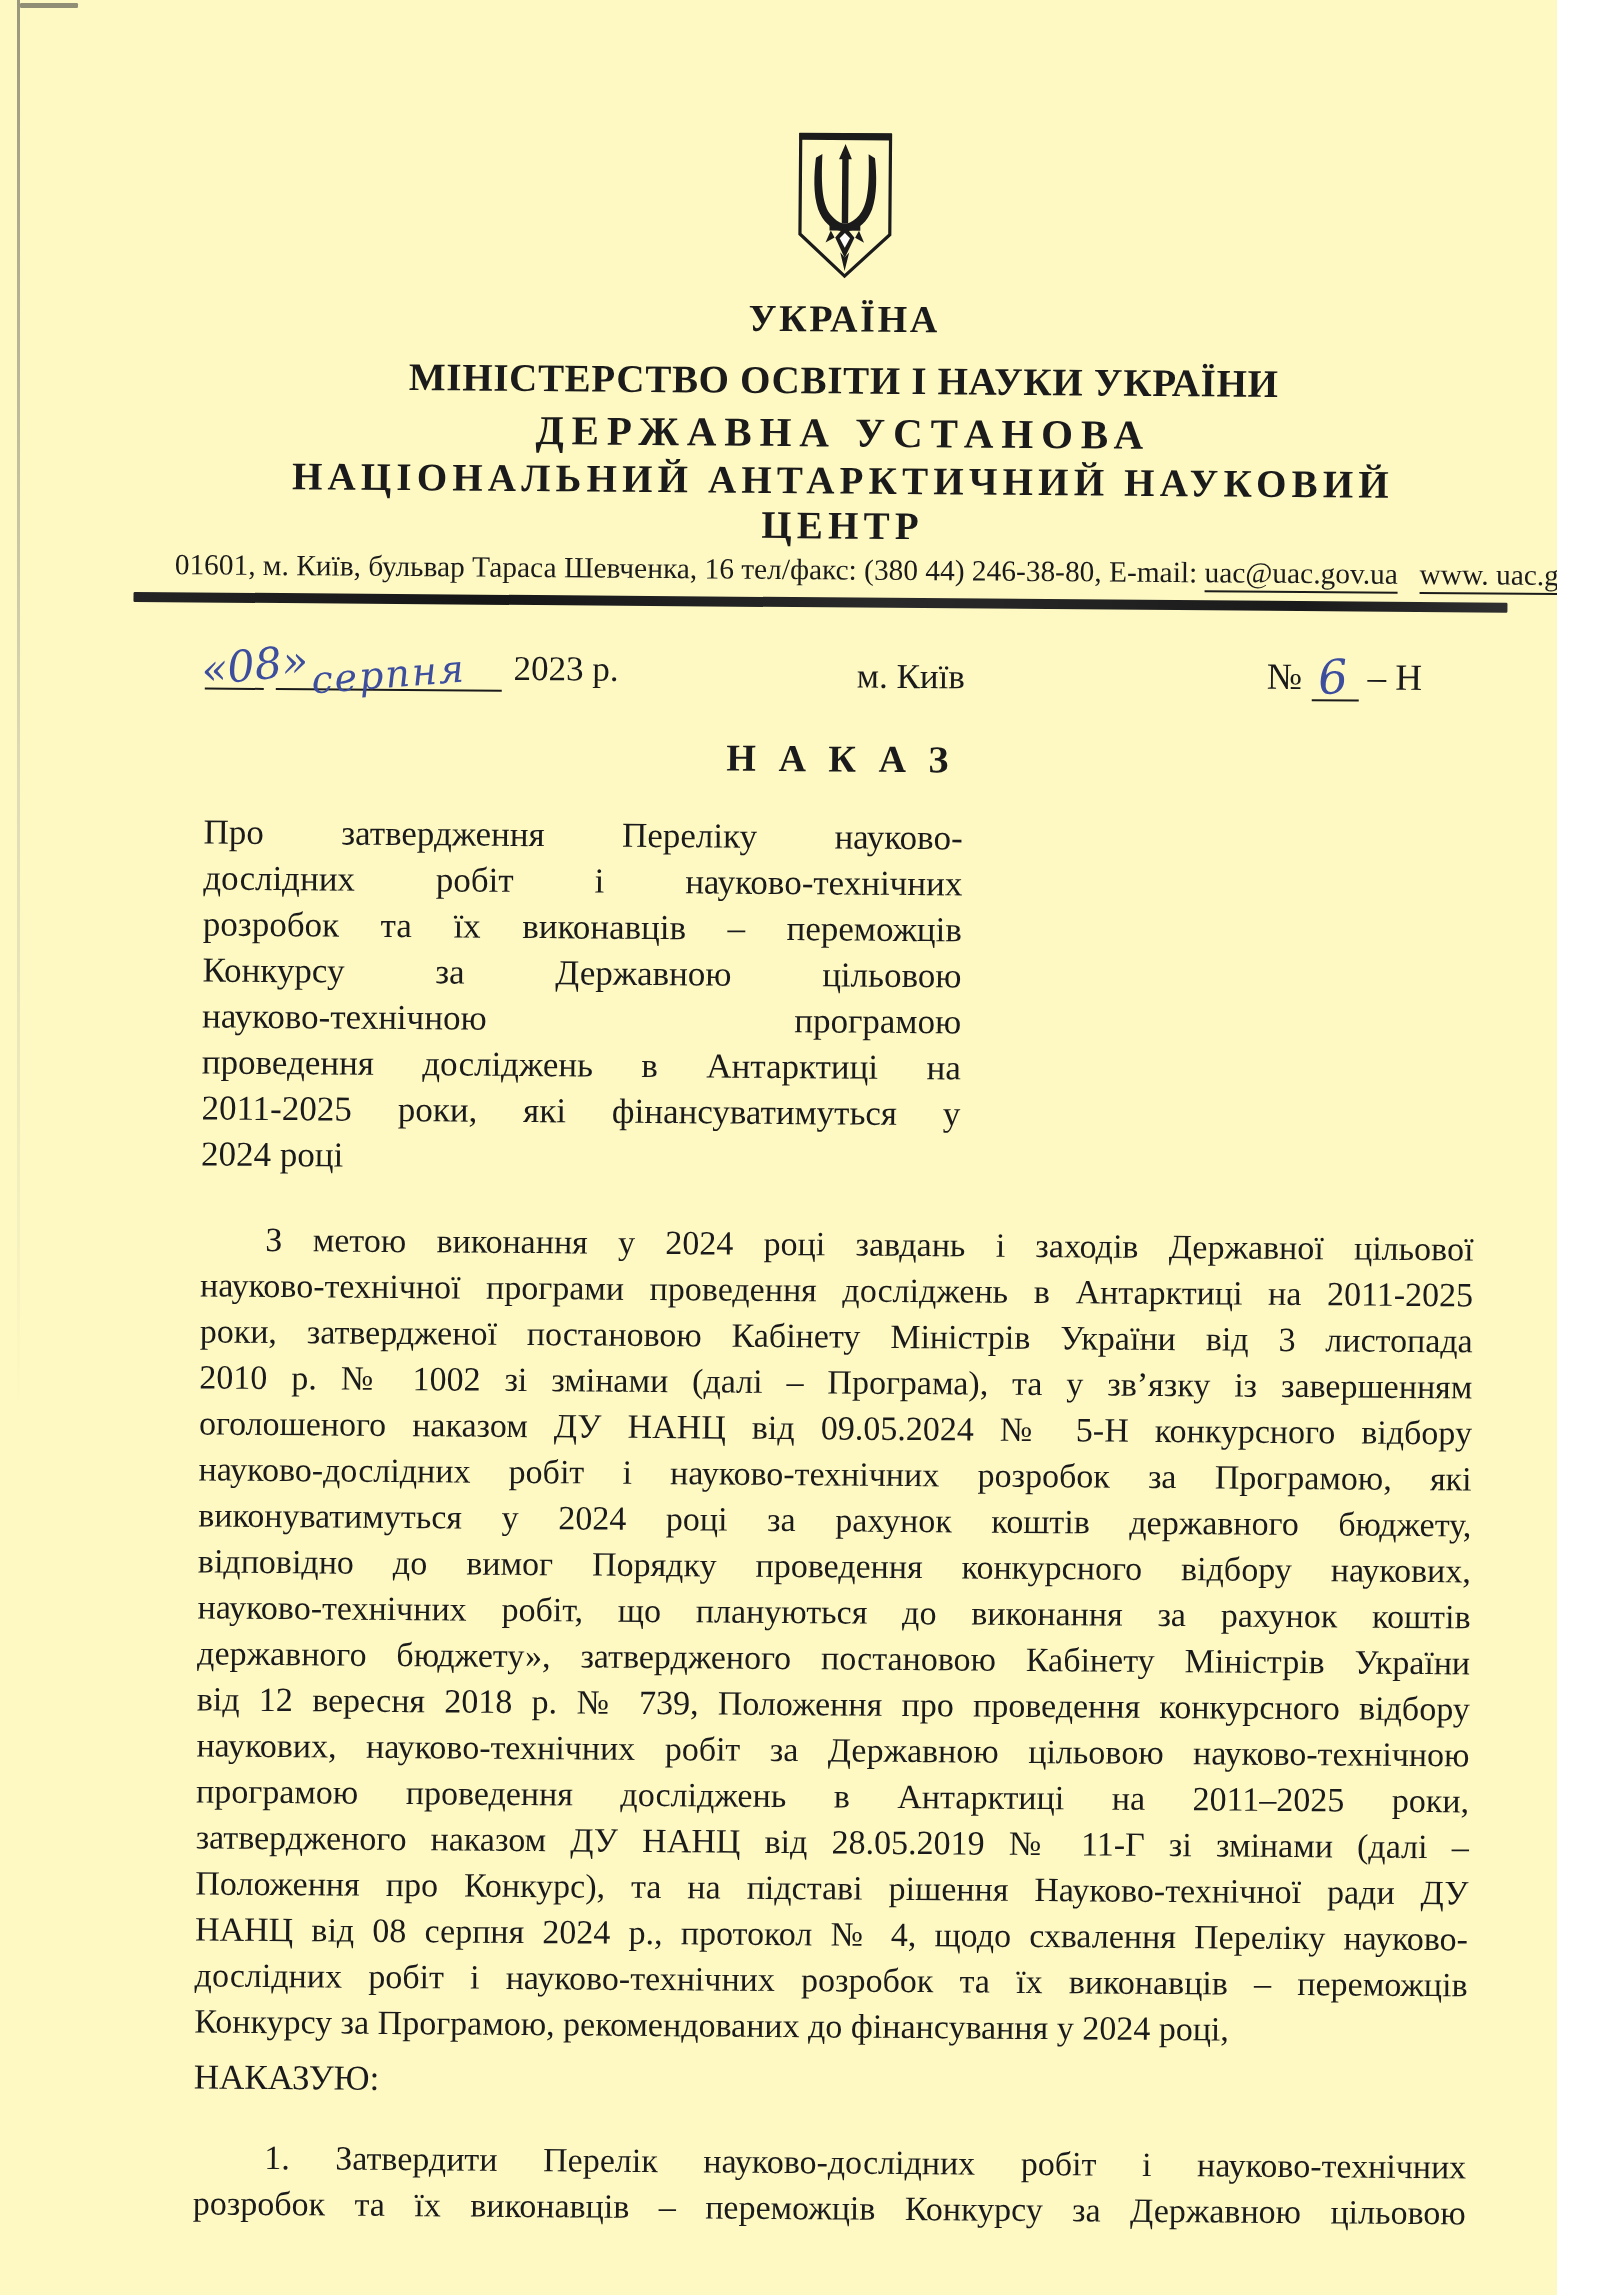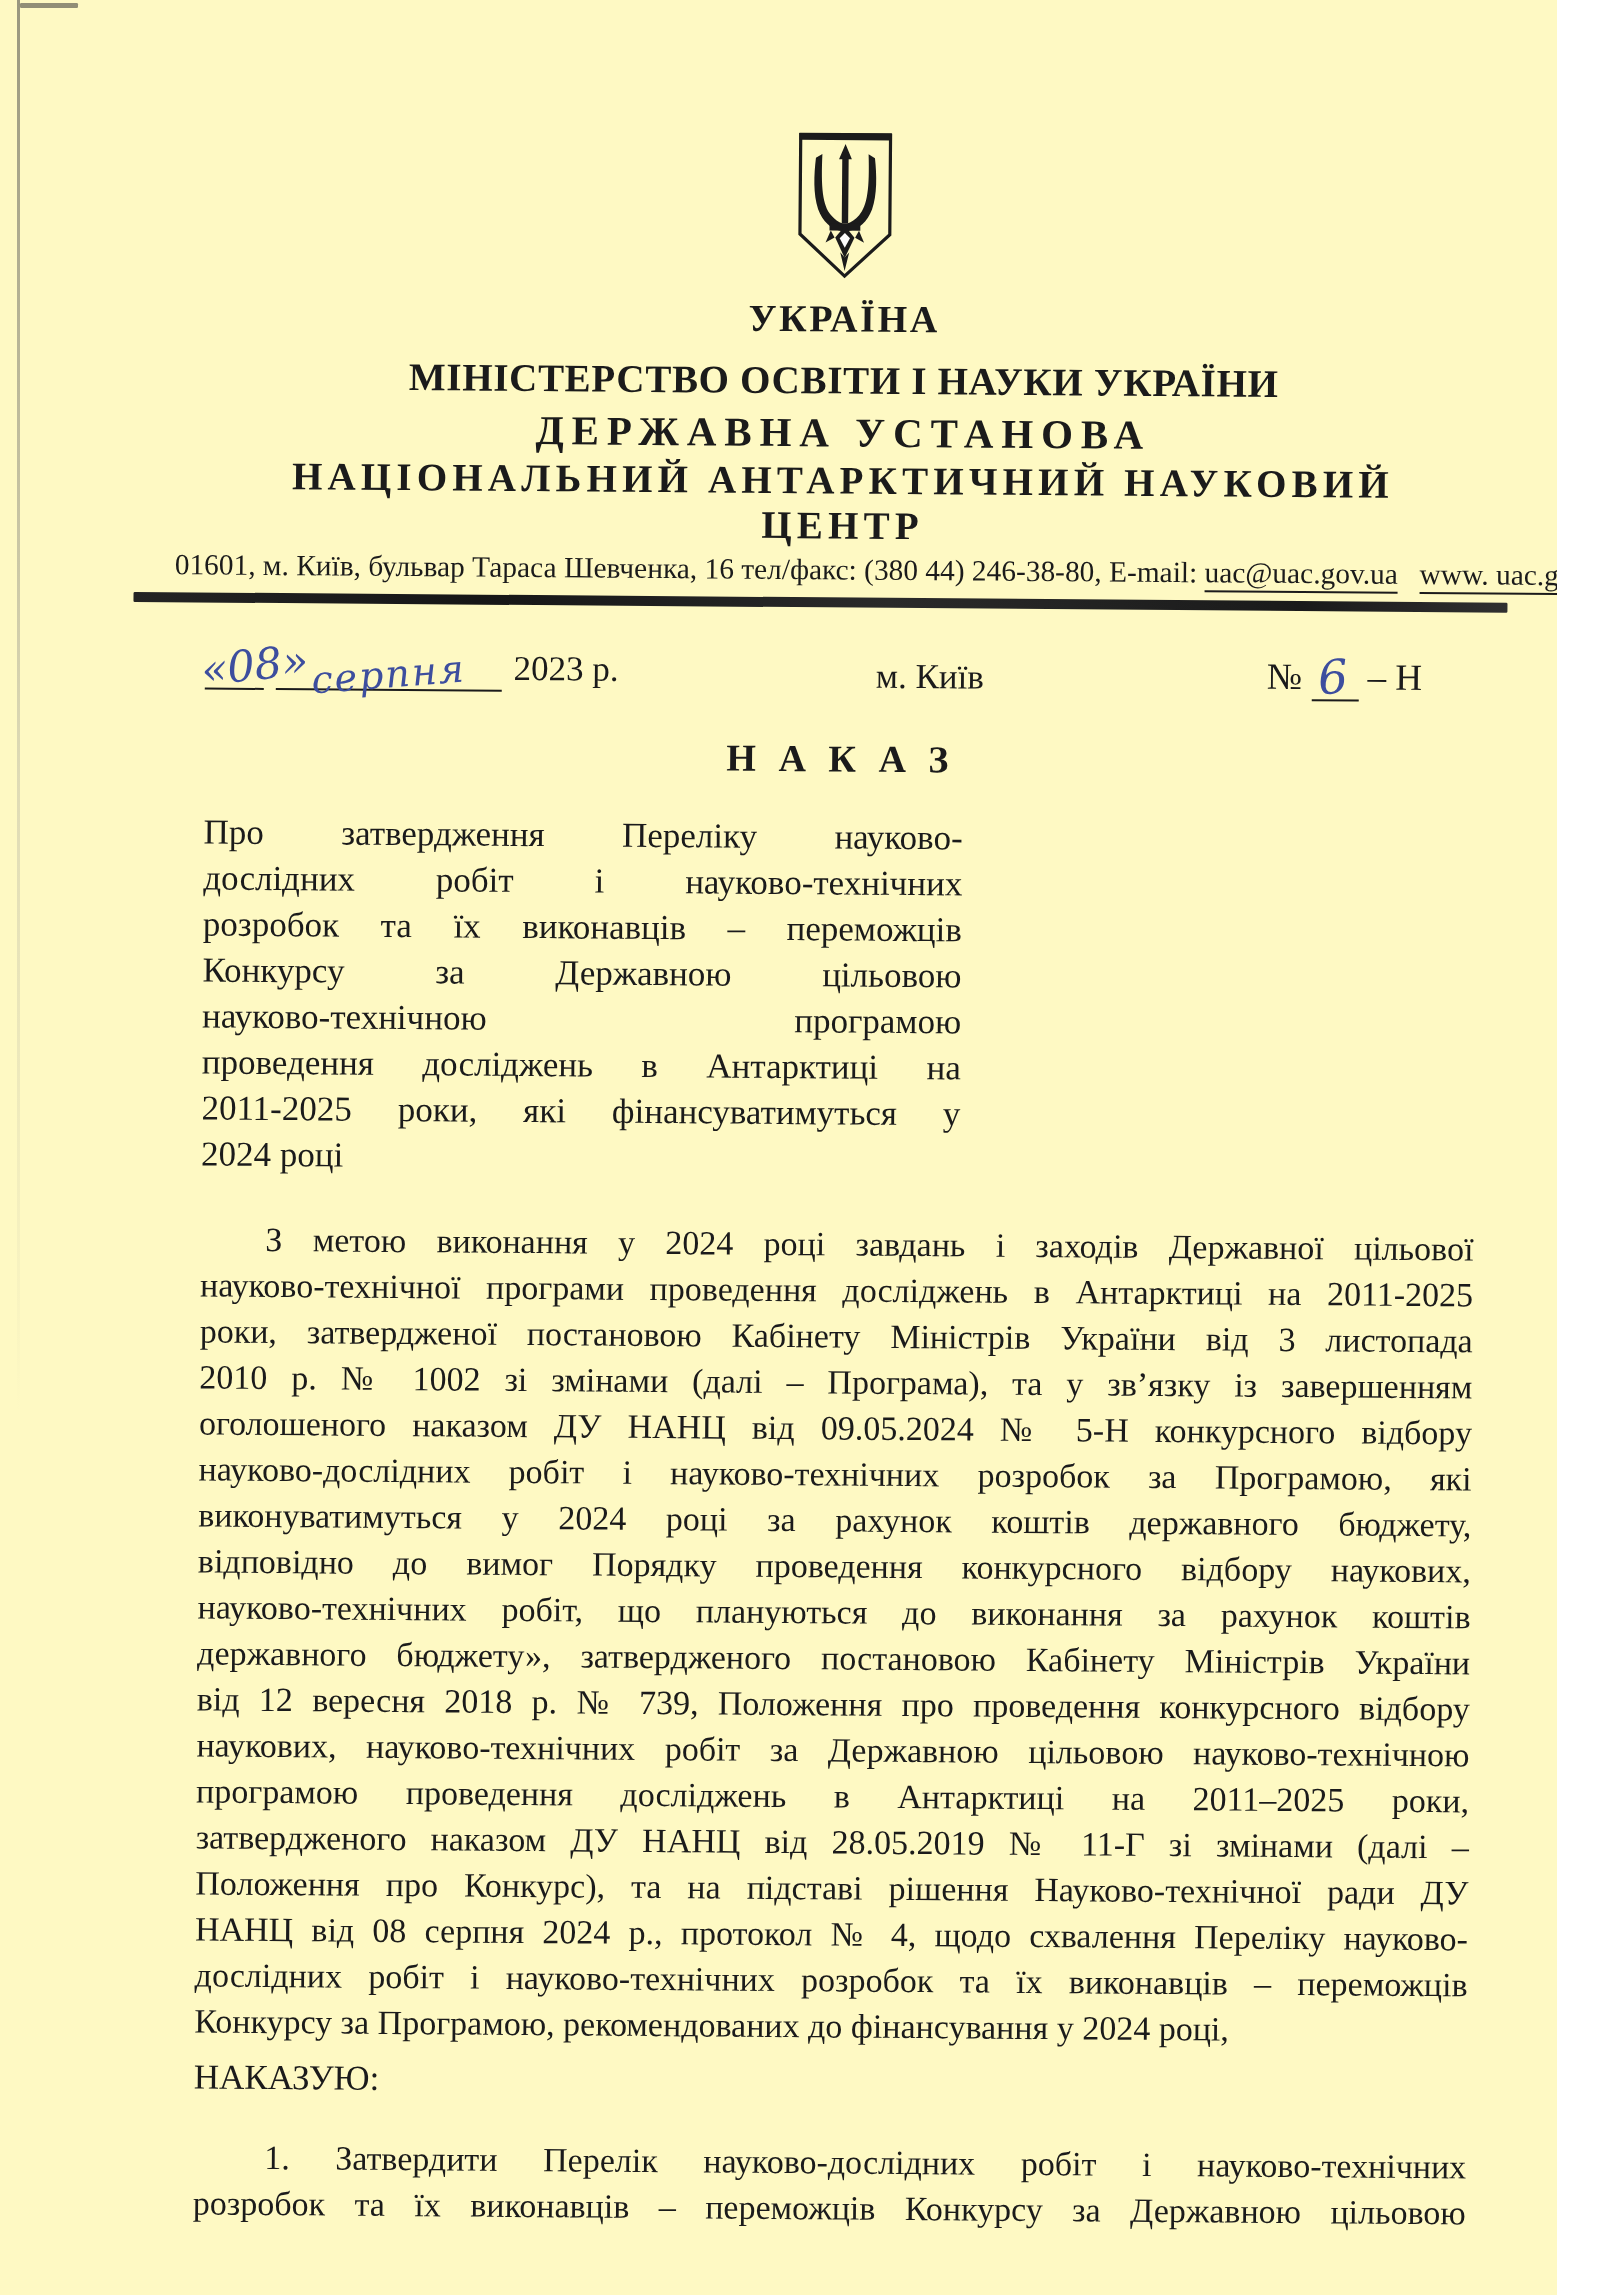--- a/index.html
+++ b/index.html
@@ -39,21 +39,21 @@
   .dl-left  { position:absolute; left:0; top:18.3px; display:flex; align-items:flex-end; }
   .blank    { border-bottom:2px solid var(--ink); height:41px; position:relative; }
   .blank-day   { width:59px; }
   .blank-month { width:226px; margin-left:11.8px; text-align:center; }
   .blank-num   { width:47px; margin-left:9.2px; }
   .hw { font-style:italic; color:var(--hand); font-family:"DejaVu Serif",serif; }
   .hw-day   { position:absolute; left:-3.9px; bottom:-2.6px; font-size:43px; transform:rotate(-6deg); white-space:nowrap; }
   .hw-month { display:inline-block; font-size:38px; transform:rotate(-5deg) translateY(2.6px); letter-spacing:2px; }
   .hw-num   { position:absolute; left:6.5px; bottom:-5.2px; font-size:47px; transform:rotate(-4deg); }
   .dl-year  { margin-left:11.8px; padding-bottom:2.6px; }
-  .dl-city  { position:absolute; left:671px; top:23.6px; }
+  .dl-city  { position:absolute; left:652px; top:23.6px; }
   .dl-num   { position:absolute; left:1062px; top:18.3px; display:flex; align-items:flex-end; font-size:37px; }
   .dl-num .nsign { padding-bottom:2.6px; }
   .dl-num .nsuf  { margin-left:9.2px; padding-bottom:2.6px; }
 
   .order-heading { margin-top:17px; text-align:center; font-size:38px; font-weight:bold; letter-spacing:6.5px; }
 
   .jline { text-align:justify; text-align-last:justify; text-justify:inter-word; }
   .jline.last { text-align-last:left; }
 
   .subject { margin-top:34px; width:759px; font-size:35px; line-height:46px; }

